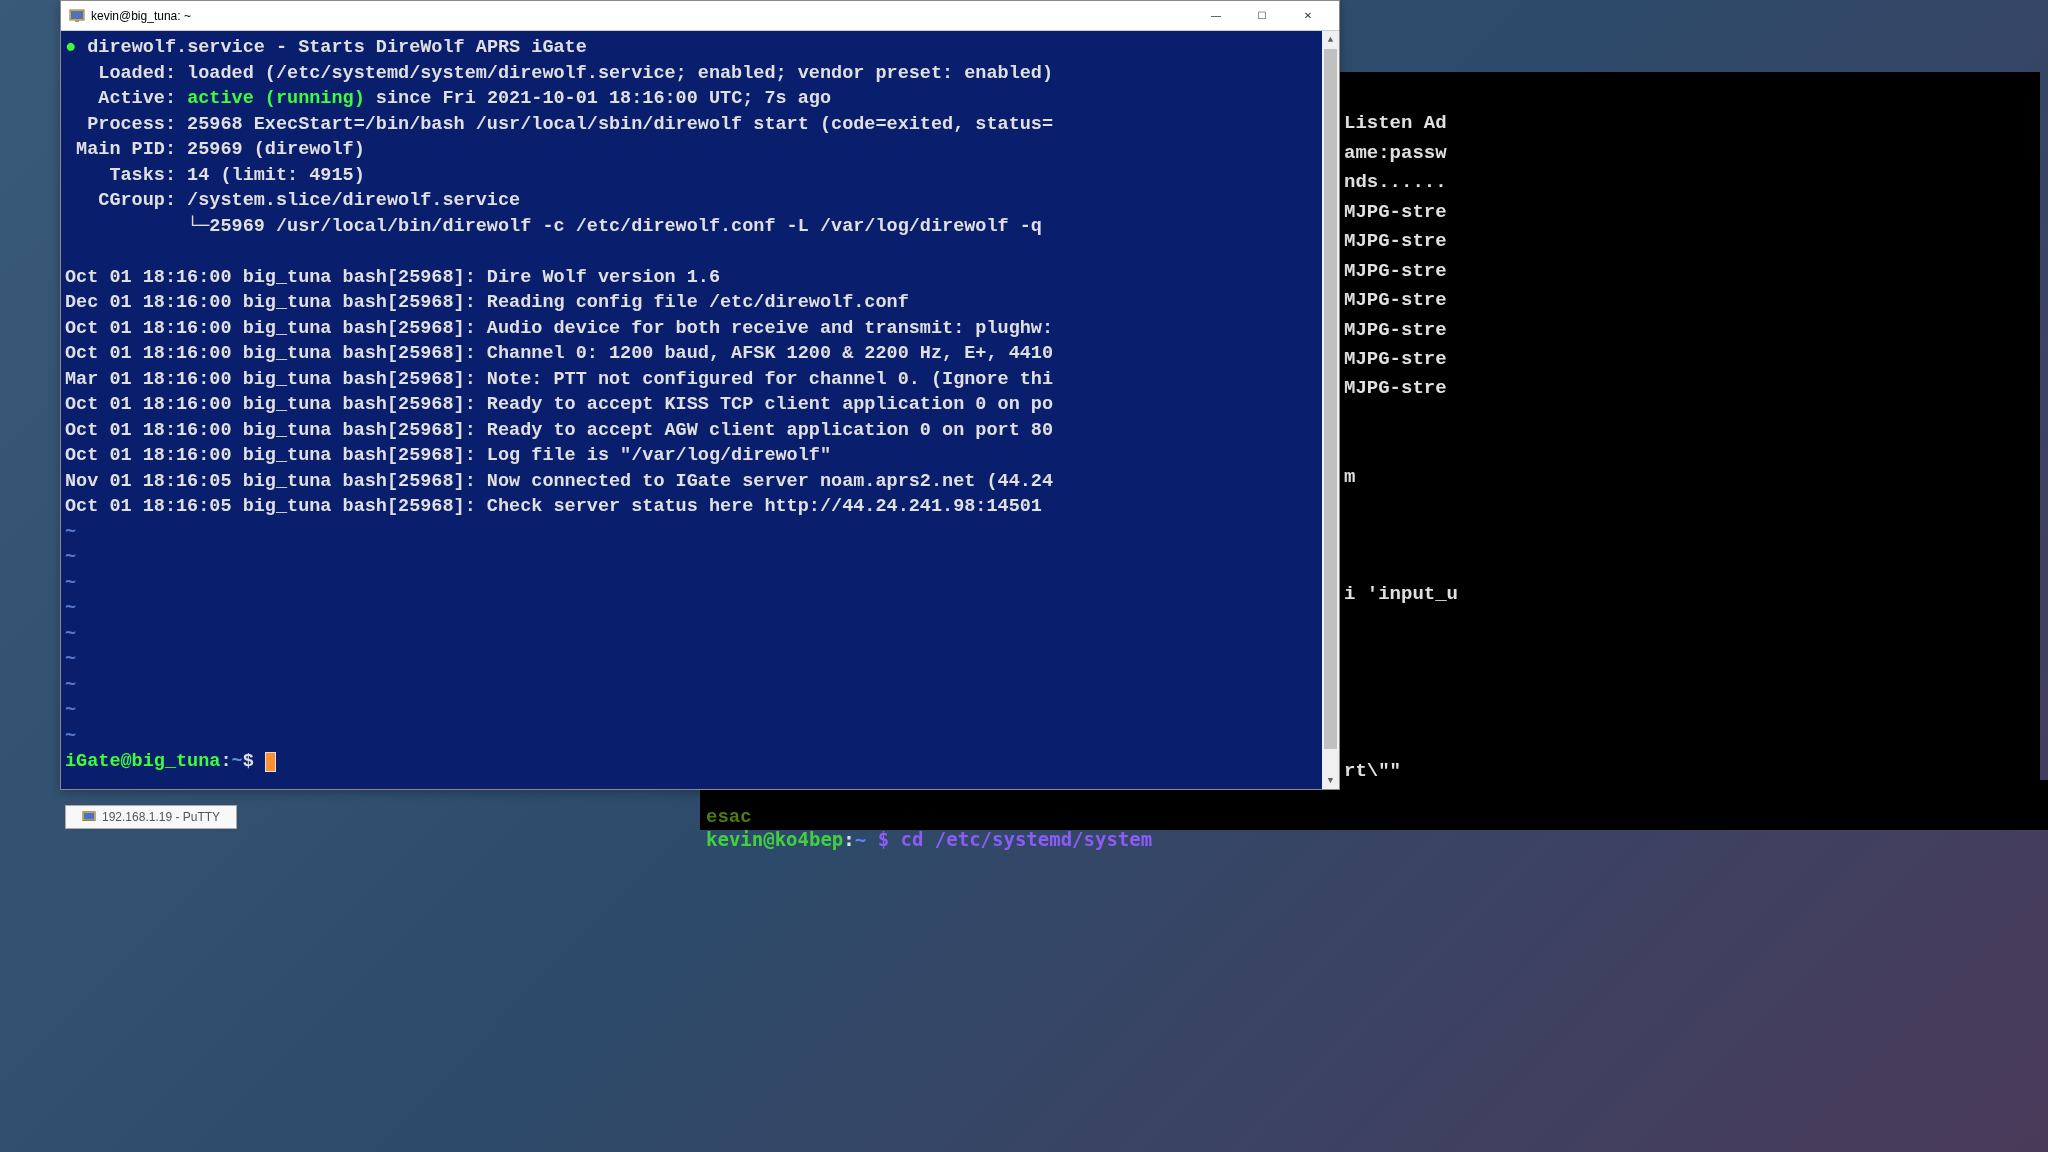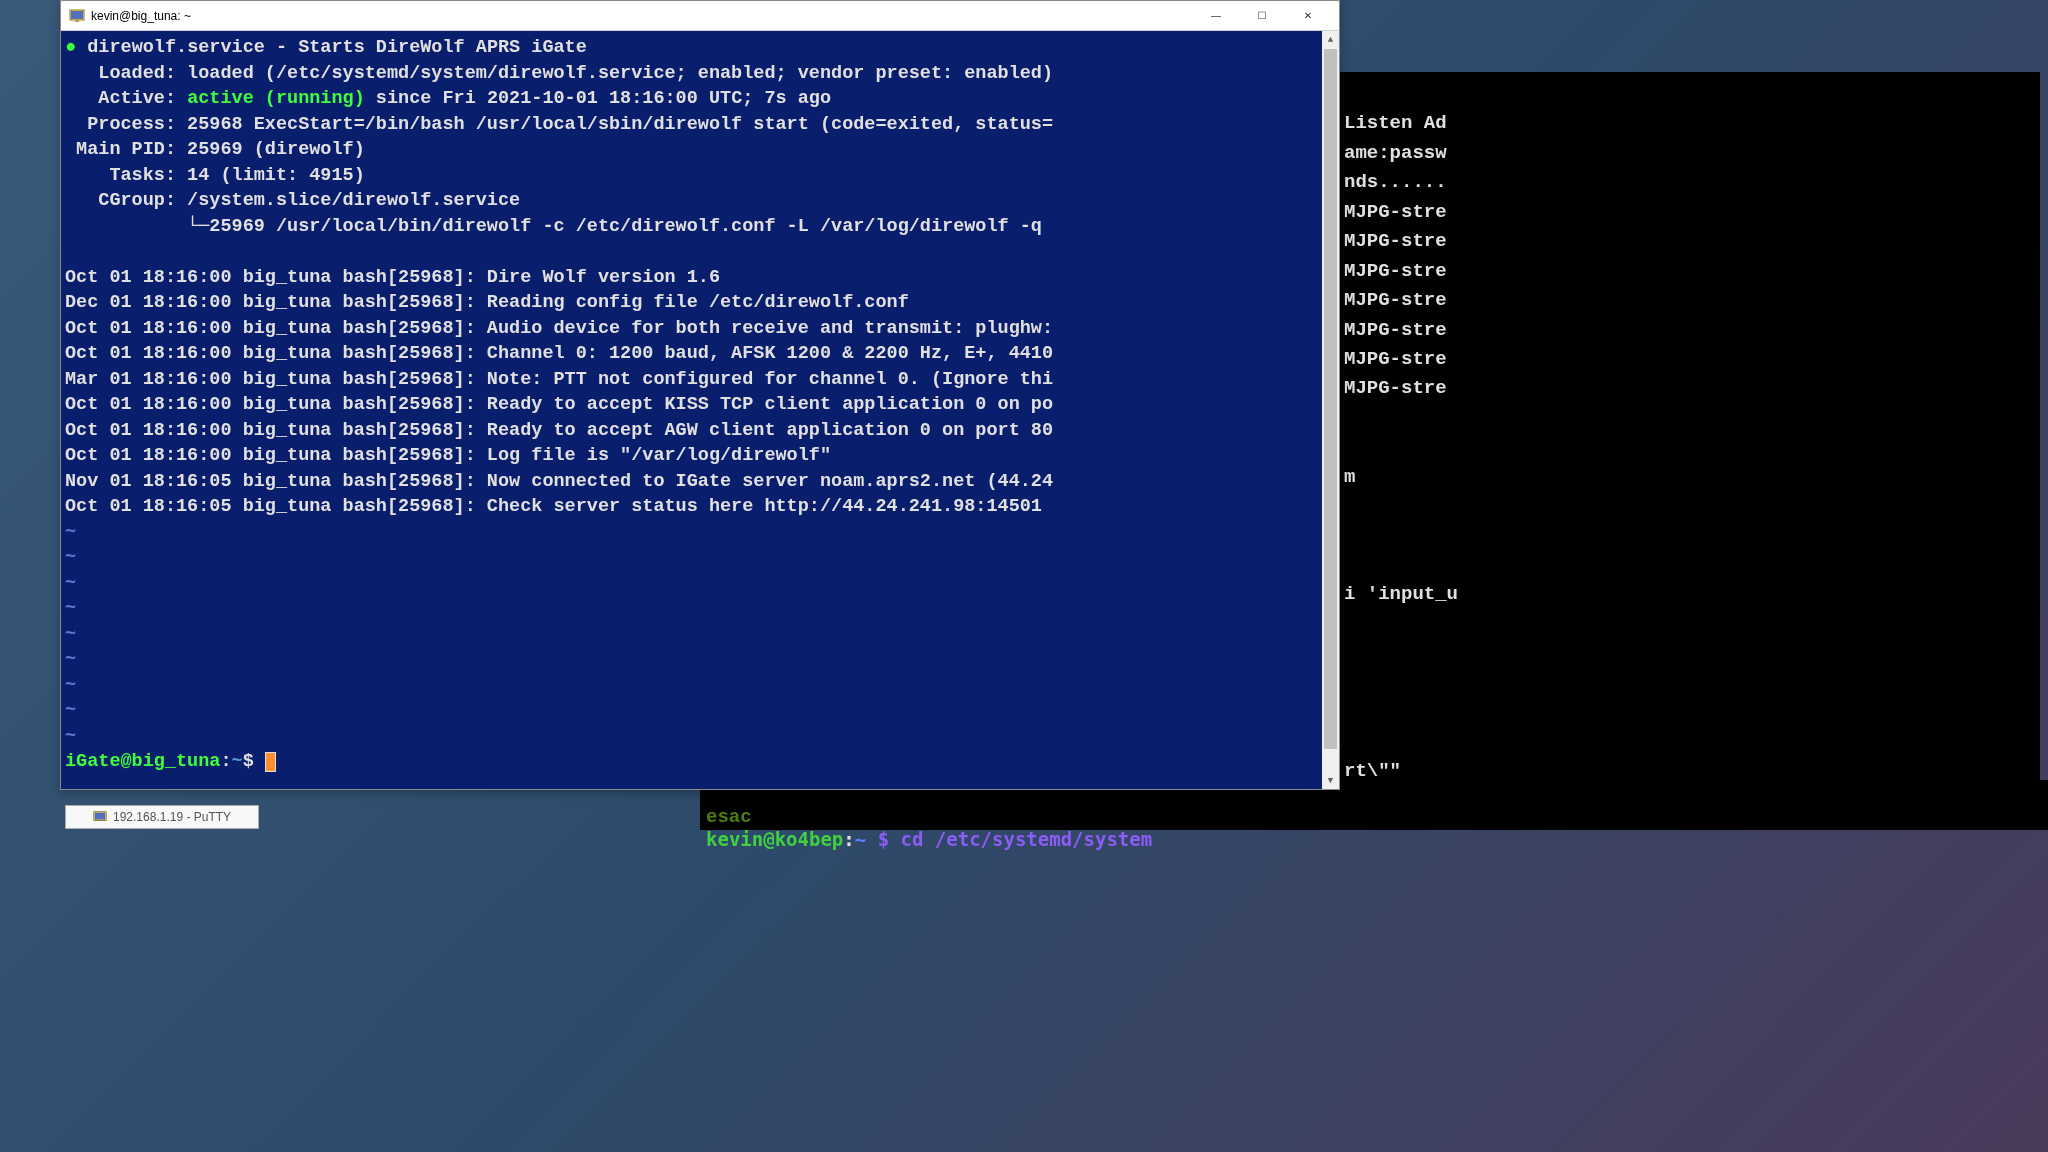--- a/index.html
+++ b/index.html
@@ -157,21 +157,21 @@
       position: absolute;
       bottom: 320px;
       left: 65px;
       height: 30px;
       display: flex;
       align-items: center;
     }
     .taskbar-item {
       background: #f8f8f8;
       border: 1px solid #aaa;
-      padding: 4px 27px;
+      padding: 4px 16px;
       font-family: "Segoe UI", sans-serif;
       font-size: 12px;
       color: #555;
       display: flex;
       align-items: center;
       gap: 6px;
     }
     .taskbar-icon {
       width: 14px;
       height: 14px;

